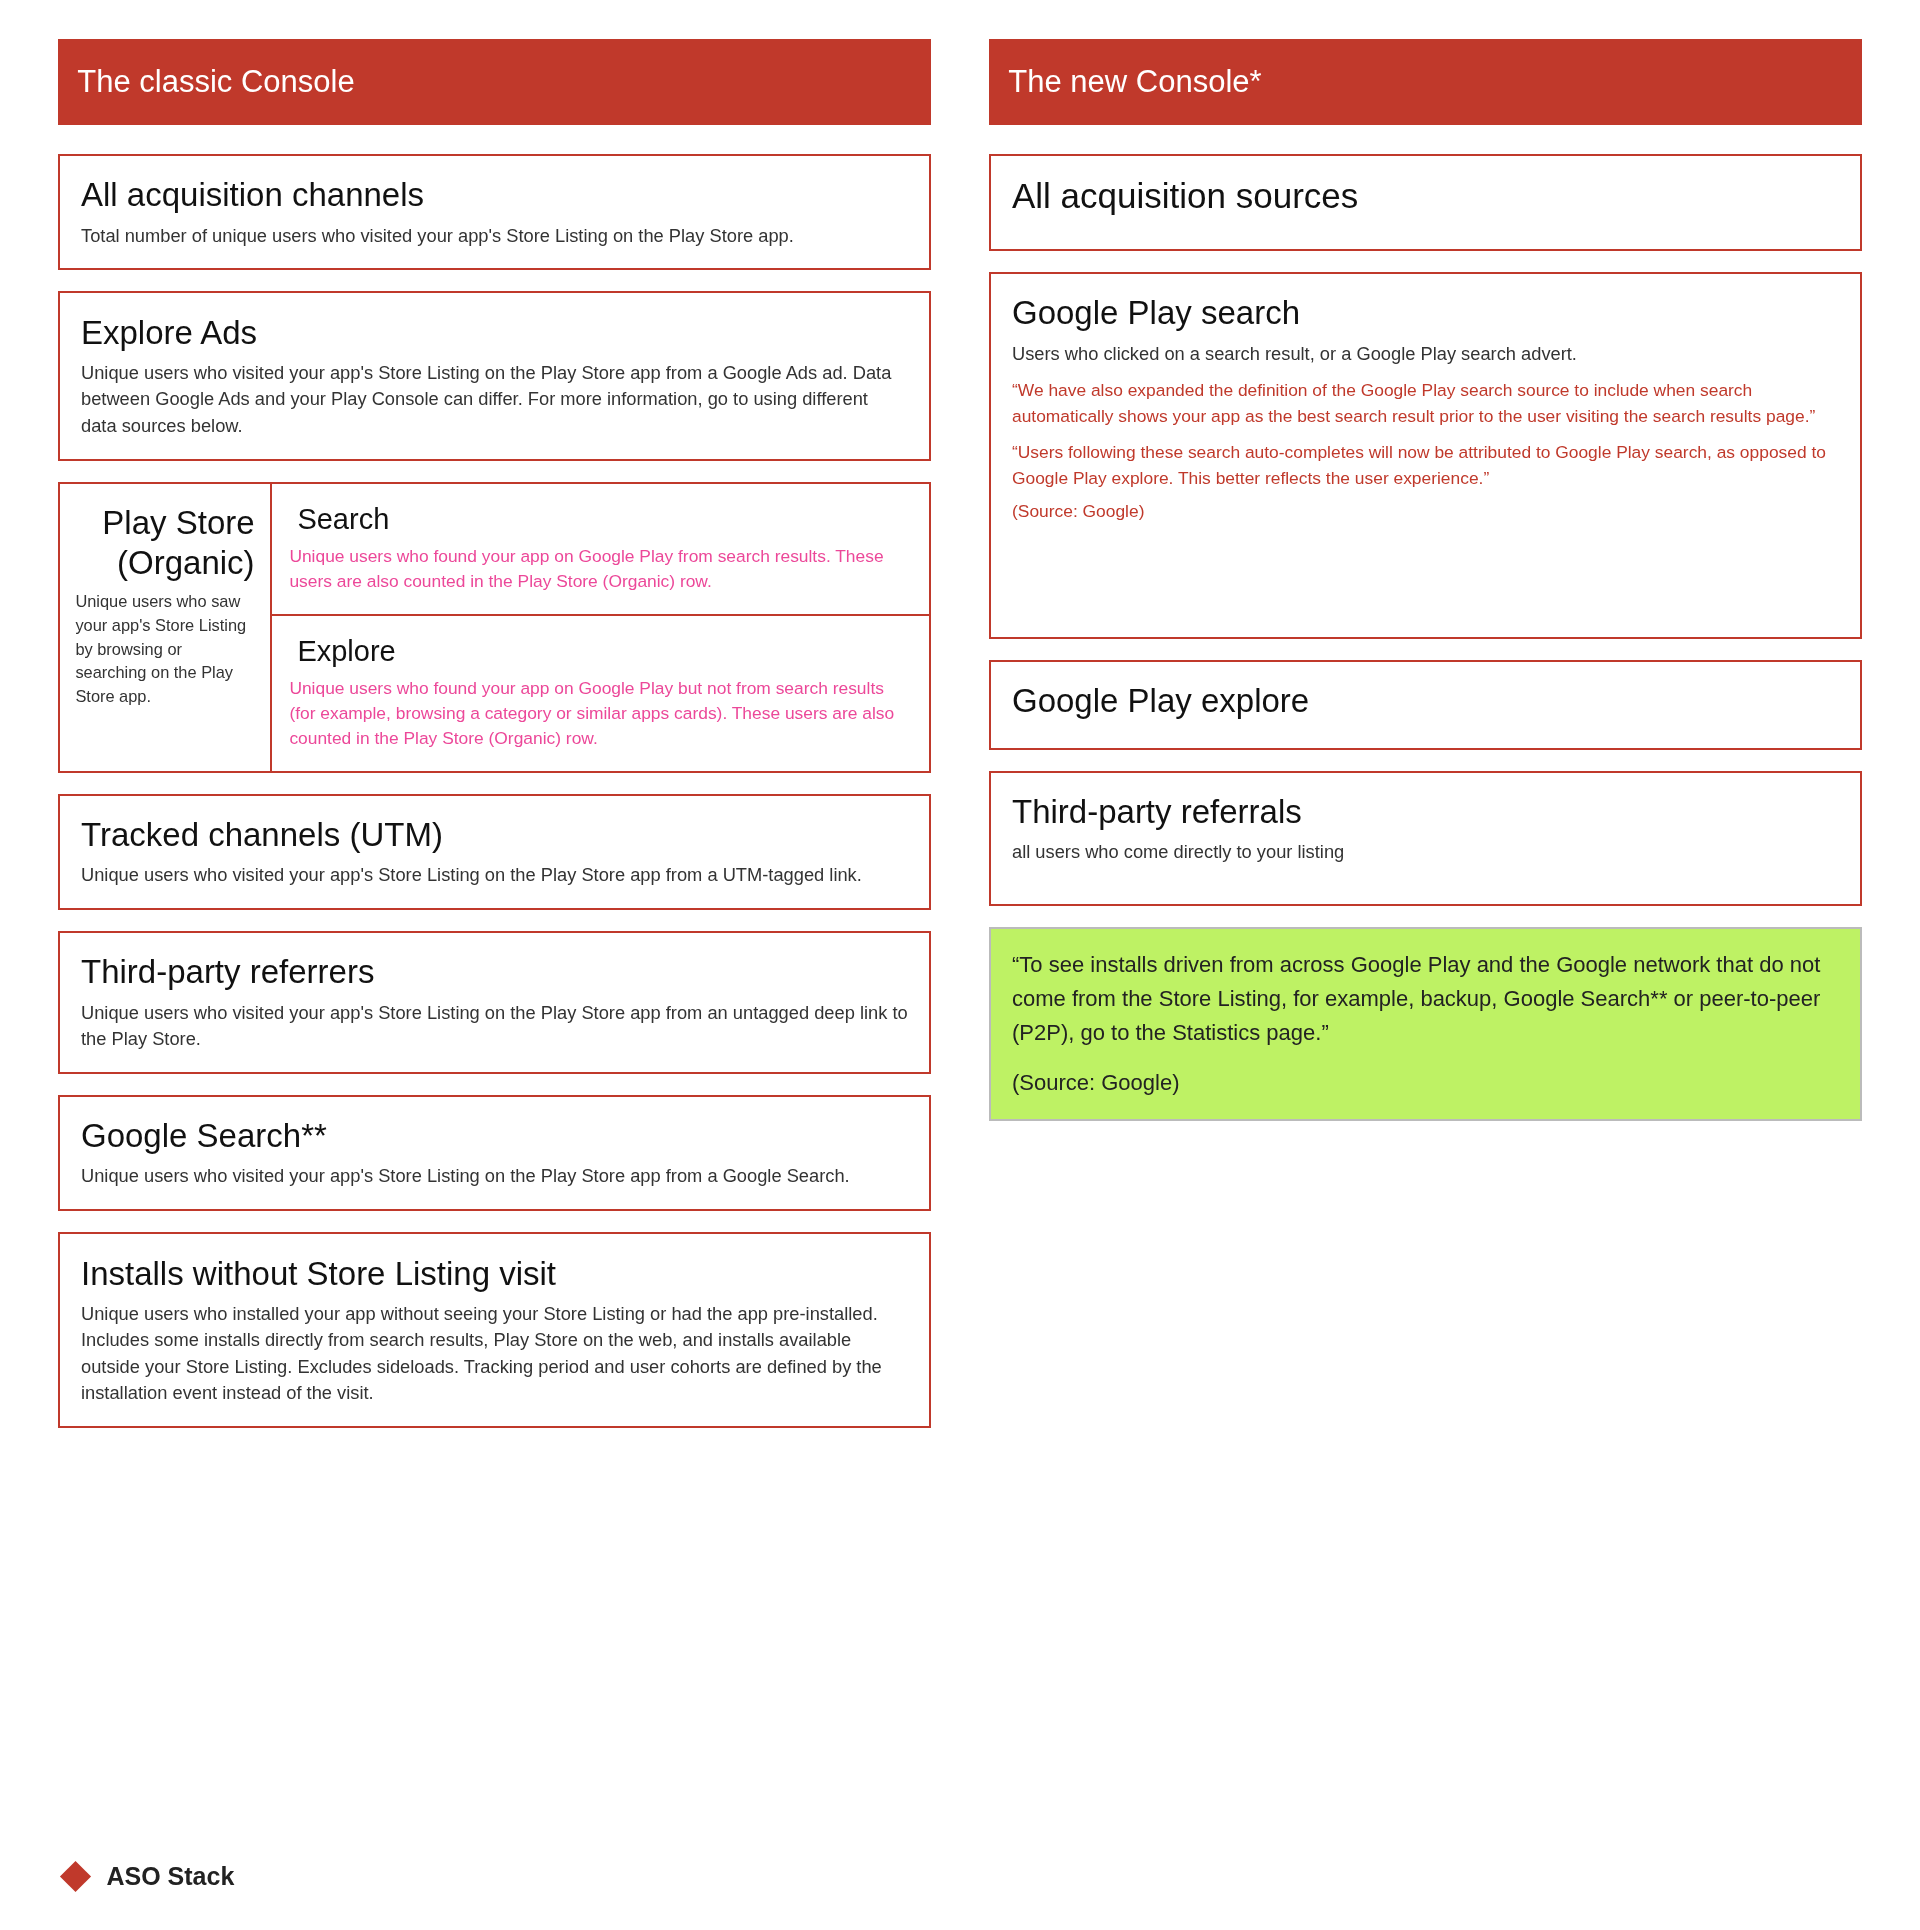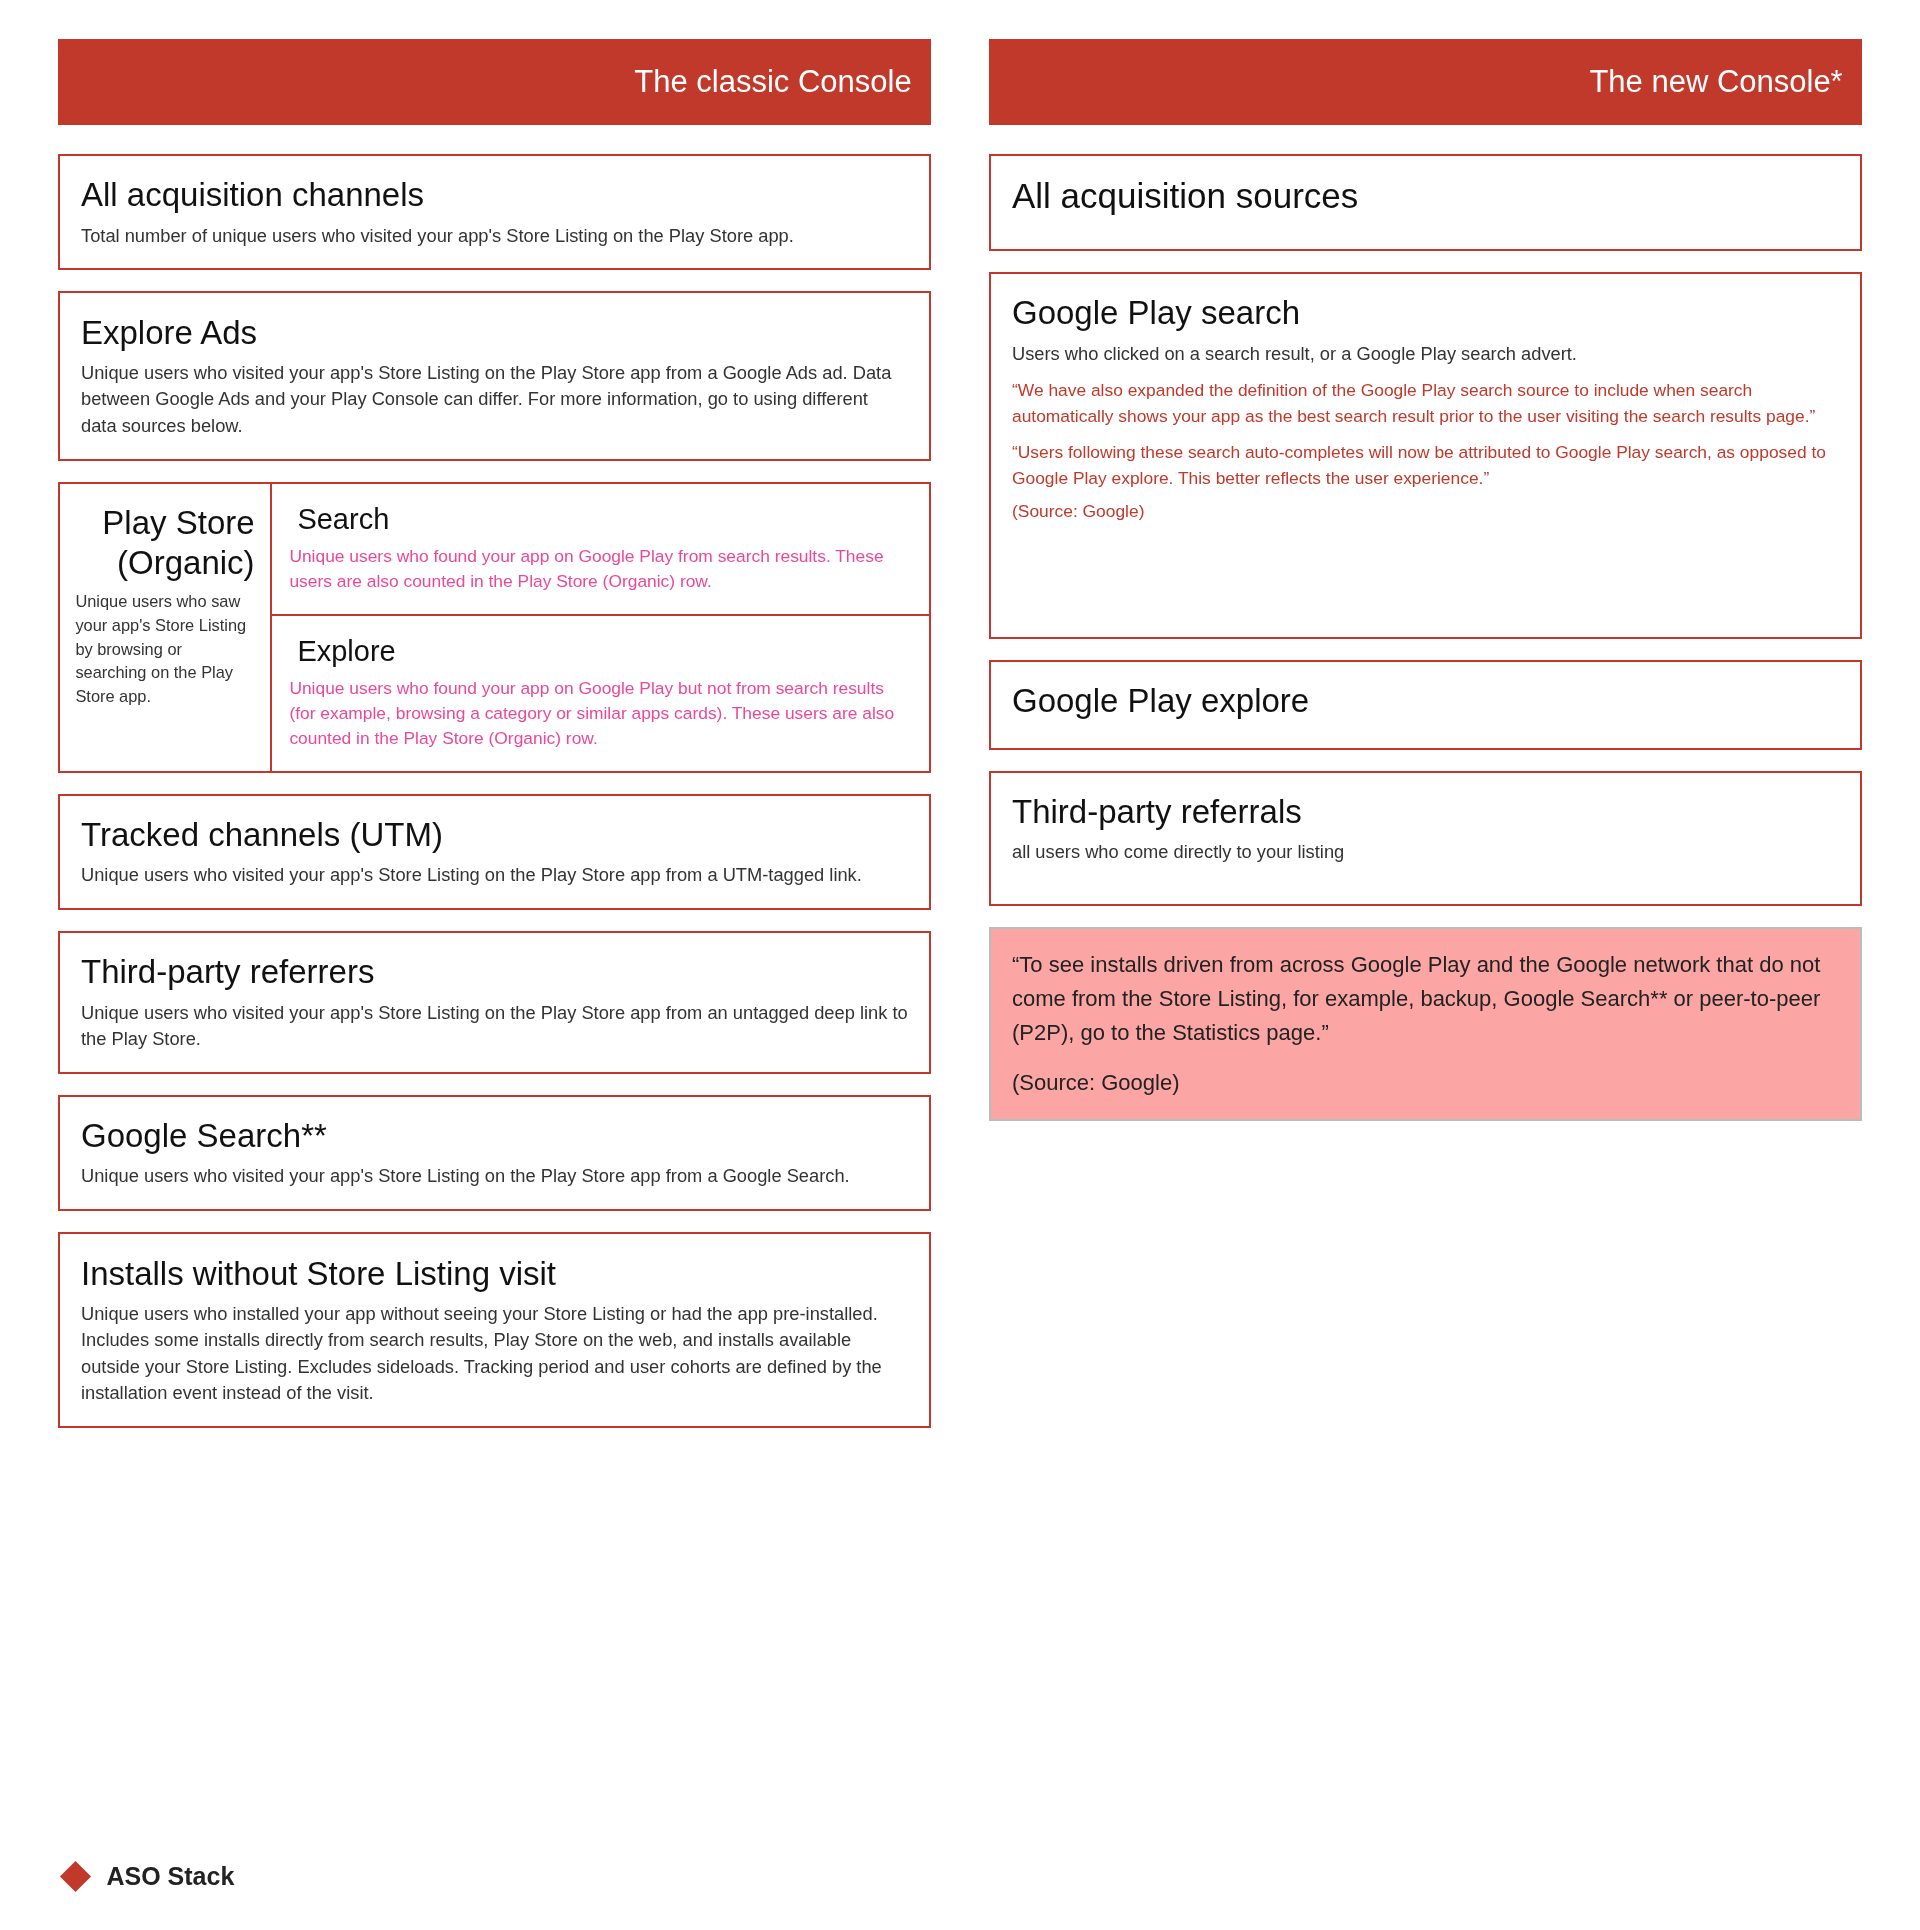--- a/index.html
+++ b/index.html
@@ -21,21 +21,21 @@
     .column {
       flex: 1;
       display: flex;
       flex-direction: column;
       gap: 0;
     }
 
     .column-header {
       background: #c0392b;
       color: #fff;
-      text-align: right;
+      text-align: left;
       font-size: 31px;
       font-weight: 400;
       padding: 25px 19.3px;
       margin-bottom: 29px;
     }
 
     
     .red-box {
       border: 2.9px solid #c0392b;
       padding: 19.3px 21px;
@@ -54,21 +54,21 @@
       font-size: 18.3px;
       color: #333;
       line-height: 1.45;
     }
 
     
     .gray-box {
       border: 2.9px solid #bbb;
       padding: 19.3px 21px;
       margin-bottom: 21px;
-      background: #fca5a5;
+      background: #bef264;
     }
 
     .gray-box .box-desc {
       font-size: 22px;
       color: #222;
       line-height: 1.55;
     }
 
     
     .nested-container {

